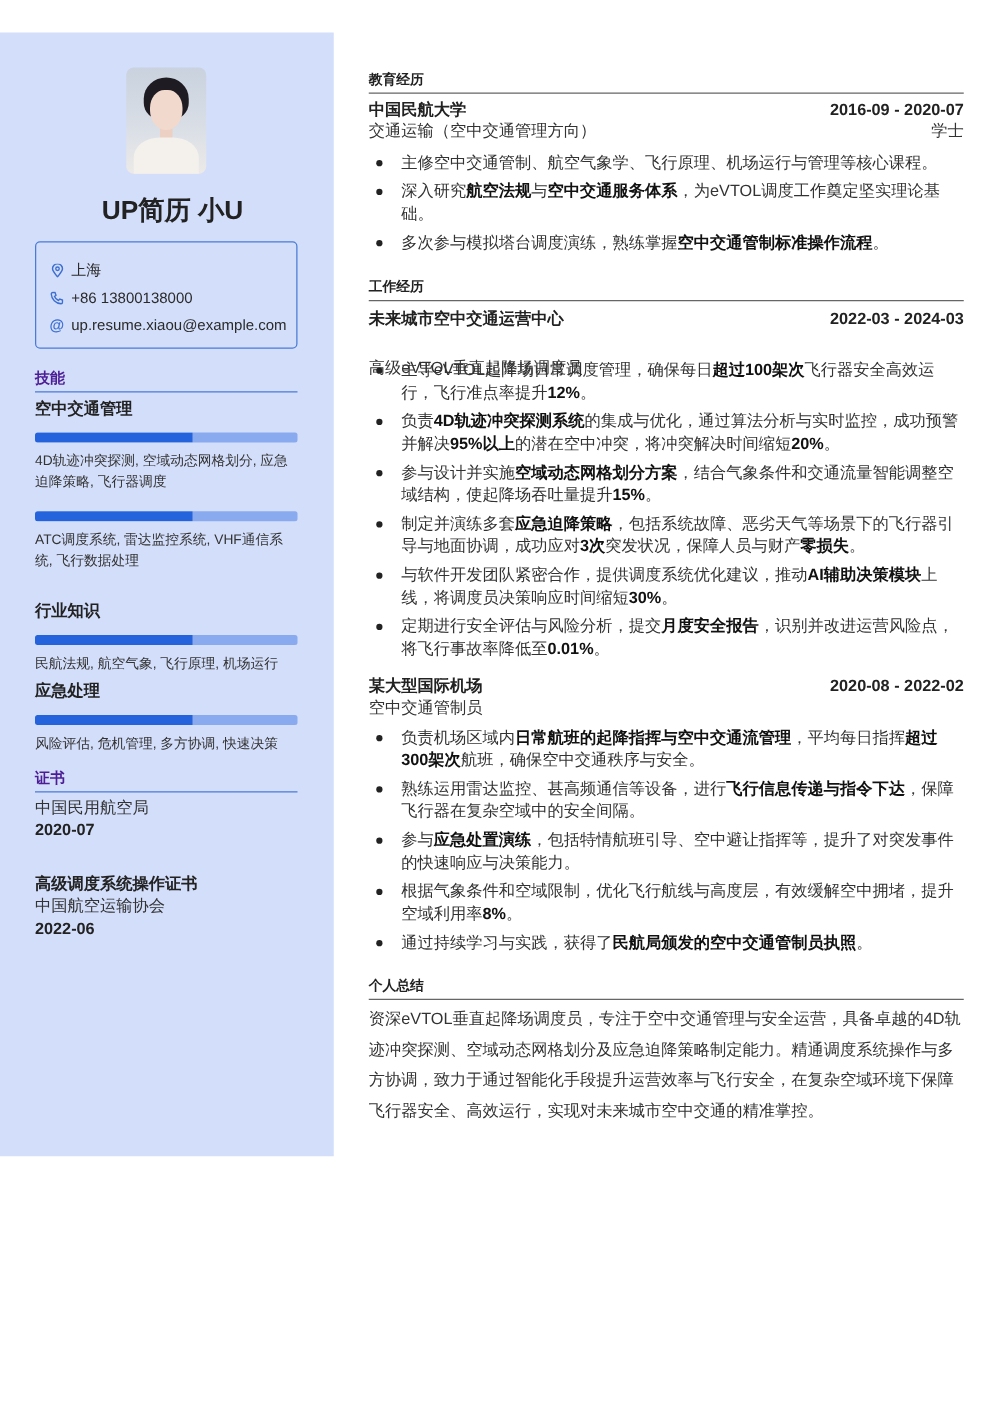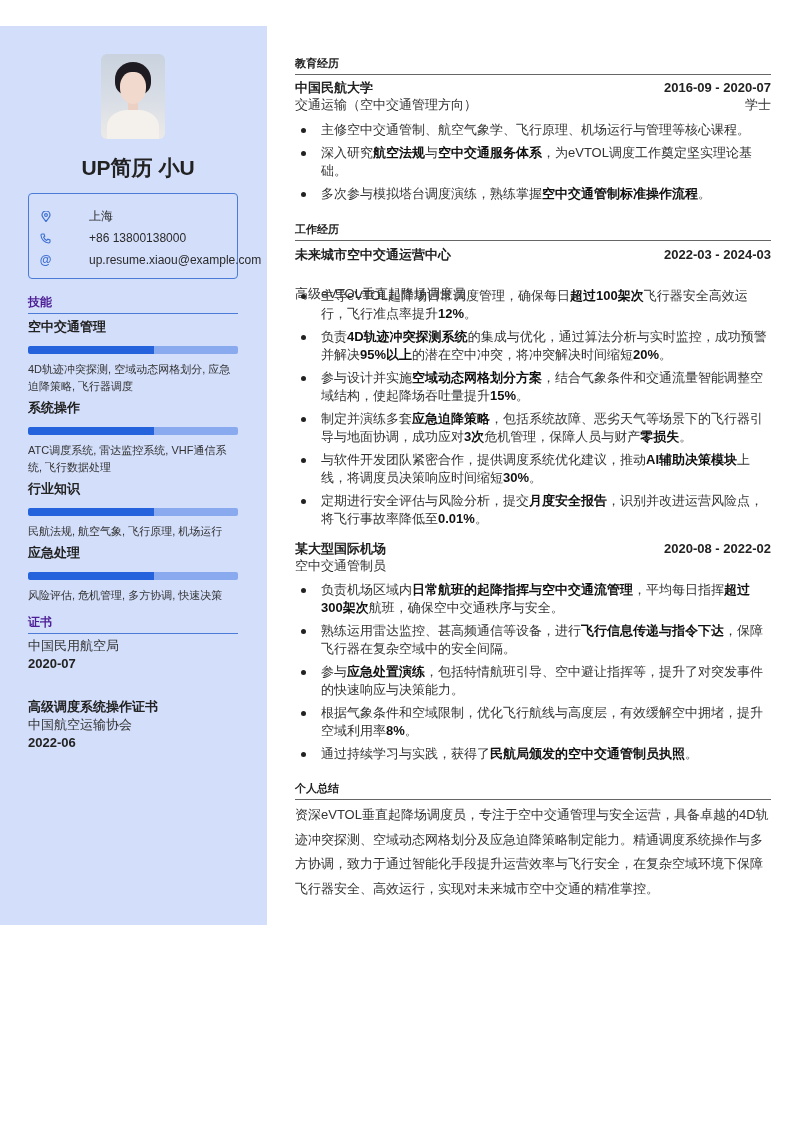--- a/index.html
+++ b/index.html
@@ -46,21 +46,21 @@
     font-size: 21px; font-weight: bold; color: #222;
   }
   .contact-box {
     position: absolute; left: 28px; top: 167px;
     width: 210px; height: 86px;
     border: 1.5px solid #4b7bd6; border-radius: 4px;
     padding: 12px 0 0 11px;
   }
   .contact-row {
     display: flex; align-items: center;
-    height: 21.5px; font-size: 12px; color: #2a2a2a; gap: 32px;
+    height: 21.5px; font-size: 12px; color: #2a2a2a;
   }
   .contact-row .ic {
     width: 11px; height: 11px; margin-right: 6px;
     display: inline-flex; align-items: center; justify-content: center;
     color: #3d6fd1;
   }
   .side-section-title {
     position: absolute; left: 28px; width: 210px;
     font-size: 12px; font-weight: bold; color: #4c1d95;
     border-bottom: 1.5px solid #4b7bd6;
@@ -158,21 +158,20 @@
 
   <div class="skill" style="top:292px;">
     <div class="skill-name">空中交通管理</div>
     <div class="skill-bar">
         <div class="fill" style="width:60%;"></div>
       </div>
     <div class="skill-desc">4D轨迹冲突探测, 空域动态网格划分, 应急迫降策略, 飞行器调度</div>
   </div>
 
   <div class="skill" style="top:373px;">
-    <div class="skill-name">系统操作</div>
     <div class="skill-bar">
         <div class="fill" style="width:60%;"></div>
       </div>
     <div class="skill-desc">ATC调度系统, 雷达监控系统, VHF通信系统, 飞行数据处理</div>
   </div>
 
   <div class="skill" style="top:454px;">
     <div class="skill-name">行业知识</div>
     <div class="skill-bar">
         <div class="fill" style="width:60%;"></div>
@@ -225,21 +224,21 @@
     <span>未来城市空中交通运营中心</span>
     <span>2022-03 - 2024-03</span>
   </div>
   <div class="entry-sub" style="top:263px;margin-top:22px;">
     <span>高级eVTOL垂直起降场调度员</span>
   </div>
   <ul class="bullets" style="top:287px;">
       <li><span>主导eVTOL起降场日常调度管理，确保每日</span><b>超过100架次</b><span>飞行器安全高效运行，飞行准点率提升</span><b>12%</b><span>。</span></li>
       <li><span>负责</span><b>4D轨迹冲突探测系统</b><span>的集成与优化，通过算法分析与实时监控，成功预警并解决</span><b>95%以上</b><span>的潜在空中冲突，将冲突解决时间缩短</span><b>20%</b><span>。</span></li>
       <li><span>参与设计并实施</span><b>空域动态网格划分方案</b><span>，结合气象条件和交通流量智能调整空域结构，使起降场吞吐量提升</span><b>15%</b><span>。</span></li>
-      <li><span>制定并演练多套</span><b>应急迫降策略</b><span>，包括系统故障、恶劣天气等场景下的飞行器引导与地面协调，成功应对</span><b>3次</b><span>危机管理，保障人员与财产</span><b>零损失</b><span>。</span></li>
+      <li><span>制定并演练多套</span><b>应急迫降策略</b><span>，包括系统故障、恶劣天气等场景下的飞行器引导与地面协调，成功应对</span><b>3次</b><span>突发状况，保障人员与财产</span><b>零损失</b><span>。</span></li>
       <li><span>与软件开发团队紧密合作，提供调度系统优化建议，推动</span><b>AI辅助决策模块</b><span>上线，将调度员决策响应时间缩短</span><b>30%</b><span>。</span></li>
       <li><span>定期进行安全评估与风险分析，提交</span><b>月度安全报告</b><span>，识别并改进运营风险点，将飞行事故率降低至</span><b>0.01%</b><span>。</span></li>
     </ul>
 
   <div class="entry-head" style="top:540px;">
     <span>某大型国际机场</span>
     <span>2020-08 - 2022-02</span>
   </div>
   <div class="entry-sub" style="top:557px;">
     <span>空中交通管制员</span>

